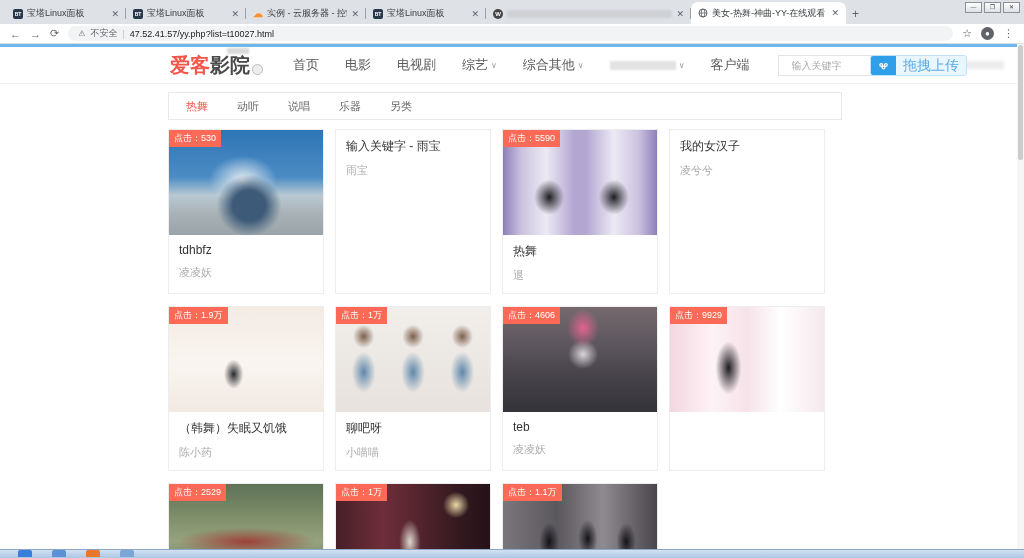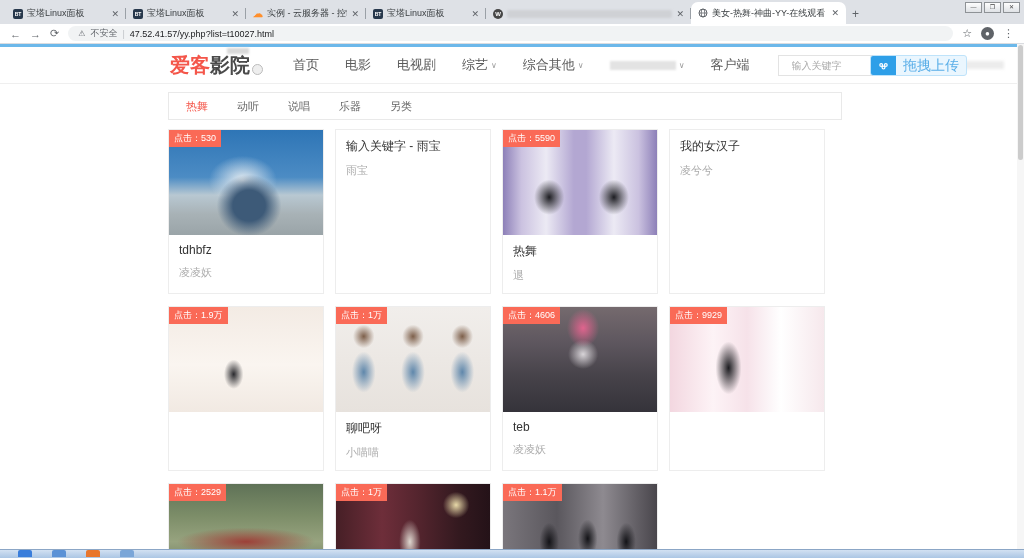--- a/index.html
+++ b/index.html
@@ -273,20 +273,24 @@
         <div class="info">
           <div class="v-title">我的女汉子</div>
           <div class="v-sub">凌兮兮</div>
         </div>
       </div>
 
       <div class="card">
         <div class="thumb" style="background: radial-gradient(ellipse 9% 20% at 42% 64%, #2a2a2e 0%, rgba(0,0,0,0) 70%), linear-gradient(180deg, #f3ebe4 0%, #faf5f0 55%, #f1e9e2 100%)">
           <span class="badge">点击：1.9万</span>
         </div>
+        <div class="info">
+          <div class="v-title">（韩舞）失眠又饥饿</div>
+          <div class="v-sub">陈小药</div>
+        </div>
       </div>
 
       <div class="card">
         <div class="thumb" style="background: radial-gradient(ellipse 11% 28% at 18% 62%, #5f87ab 0%, rgba(0,0,0,0) 70%), radial-gradient(ellipse 11% 28% at 50% 62%, #5f87ab 0%, rgba(0,0,0,0) 70%), radial-gradient(ellipse 11% 28% at 82% 62%, #5f87ab 0%, rgba(0,0,0,0) 70%), radial-gradient(ellipse 10% 16% at 18% 28%, #7d5f4a 0%, rgba(0,0,0,0) 70%), radial-gradient(ellipse 10% 16% at 50% 28%, #7d5f4a 0%, rgba(0,0,0,0) 70%), radial-gradient(ellipse 10% 16% at 82% 28%, #7d5f4a 0%, rgba(0,0,0,0) 70%), linear-gradient(180deg, #f1eeeb 0%, #e7e2dd 100%)">
           <span class="badge">点击：1万</span>
         </div>
         <div class="info">
           <div class="v-title">聊吧呀</div>
           <div class="v-sub">小喵喵</div>
         </div>

